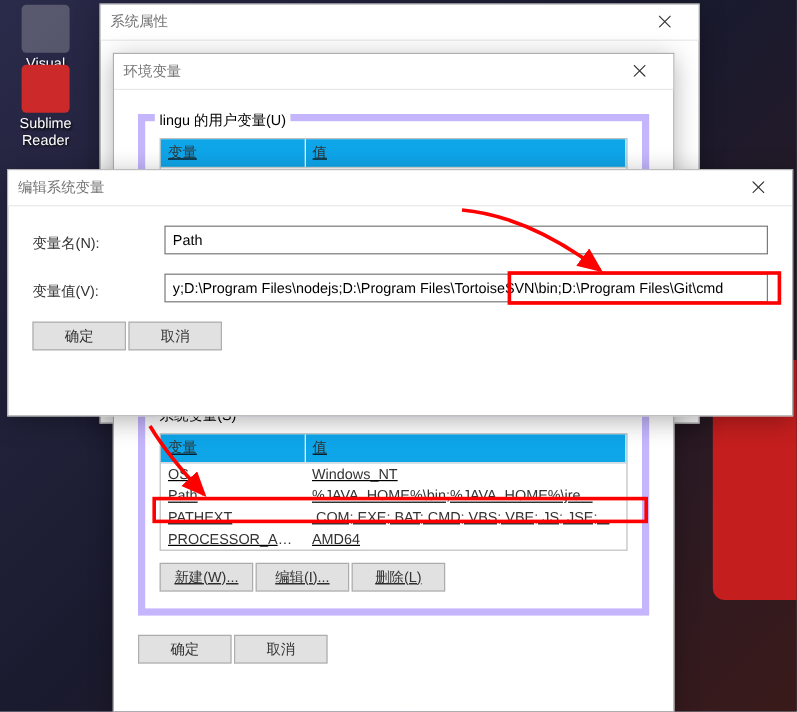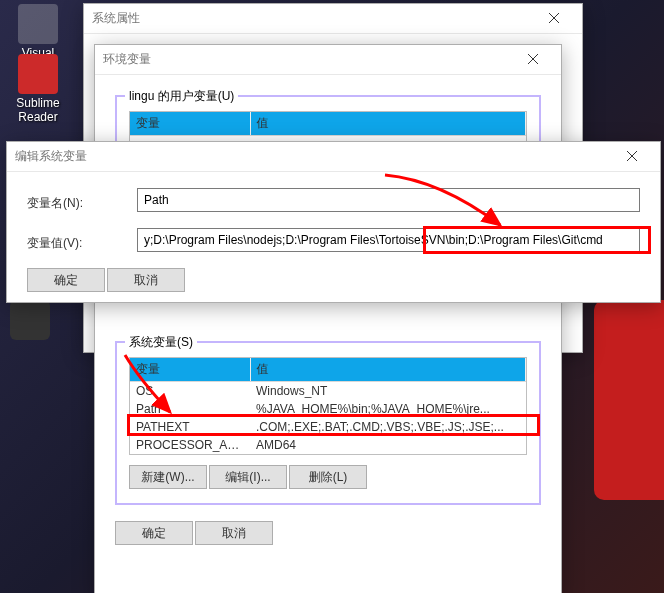--- a/index.html
+++ b/index.html
@@ -20,31 +20,31 @@
   .titlebar { height: 30px; display: flex; align-items: center; padding: 0 8px; border-bottom: 1px solid #e8e8e8; background: #fff; color: #737373; }
   .titlebar .title { flex: 1; font-size: 12px; }
   .titlebar .close { width: 40px; height: 28px; display: flex; align-items: center; justify-content: center; cursor: pointer; color: #555; font-size: 14px; }
 
   
   .sysprop { top: 3px; left: 83px; width: 500px; height: 350px; z-index: 1; }
   
   
   .envvar { top: 44px; left: 94px; width: 468px; height: 555px; z-index: 2; }
   .envvar .content { padding: 10px 20px; }
-  .groupbox { border: 2px solid #c4b5fd; margin: 10px 0 16px; padding: 8px 12px 14px; position: relative; }
+  .groupbox { border: 6px solid #c4b5fd; margin: 10px 0 16px; padding: 8px 12px 14px; position: relative; text-decoration: underline; }
   .groupbox .legend { position: absolute; top: -9px; left: 8px; background: #fff; padding: 0 4px; font-size: 12px; }
   .table-wrap { border: 1px solid #bfbfbf; background: #fff; margin-top: 6px; }
   .tbl { width: 100%; border-collapse: collapse; table-layout: fixed; }
   .tbl th { text-align: left; font-weight: normal; padding: 3px 6px; border-bottom: 1px solid #d8d8d8; background: #0ea5e9; color: #333; font-size: 12px; border-right: 1px solid #eee; }
   .tbl td { padding: 2px 6px; font-size: 12px; white-space: nowrap; overflow: hidden; text-overflow: ellipsis; color: #333; }
   .btnrow { display: flex; gap: 2px; margin-top: 10px; }
   .btn { min-width: 78px; height: 24px; padding: 0 10px; border: 1px solid #adadad; background: #e1e1e1; cursor: pointer; font-size: 12px; color: #333; }
   
   
-  .editdlg { top: 141px; left: 6px; width: 655px; height: 162px; z-index: 3; }
+  .editdlg { top: 141px; left: 6px; width: 655px; height: 206px; z-index: 3; }
   .editdlg .content { padding: 16px 20px; }
   .form-row { display: flex; align-items: flex-end; margin-bottom: 16px; }
   .form-row label { width: 110px; font-size: 12px; color: #333; }
   .form-row input { flex: 1; height: 24px; padding: 2px 6px; border: 1px solid #7a7a7a; font-size: 12px; font-family: "Segoe UI", sans-serif; }
   
   
   .highlight-box { position: absolute; border: 3px solid #ff0000; pointer-events: none; z-index: 10; }
   .hb1 { top: 226px; left: 423px; width: 228px; height: 28px; } 
   .hb2 { top: 414px; left: 127px; width: 413px; height: 22px; } 
   .arrow { position: absolute; z-index: 11; pointer-events: none; }

